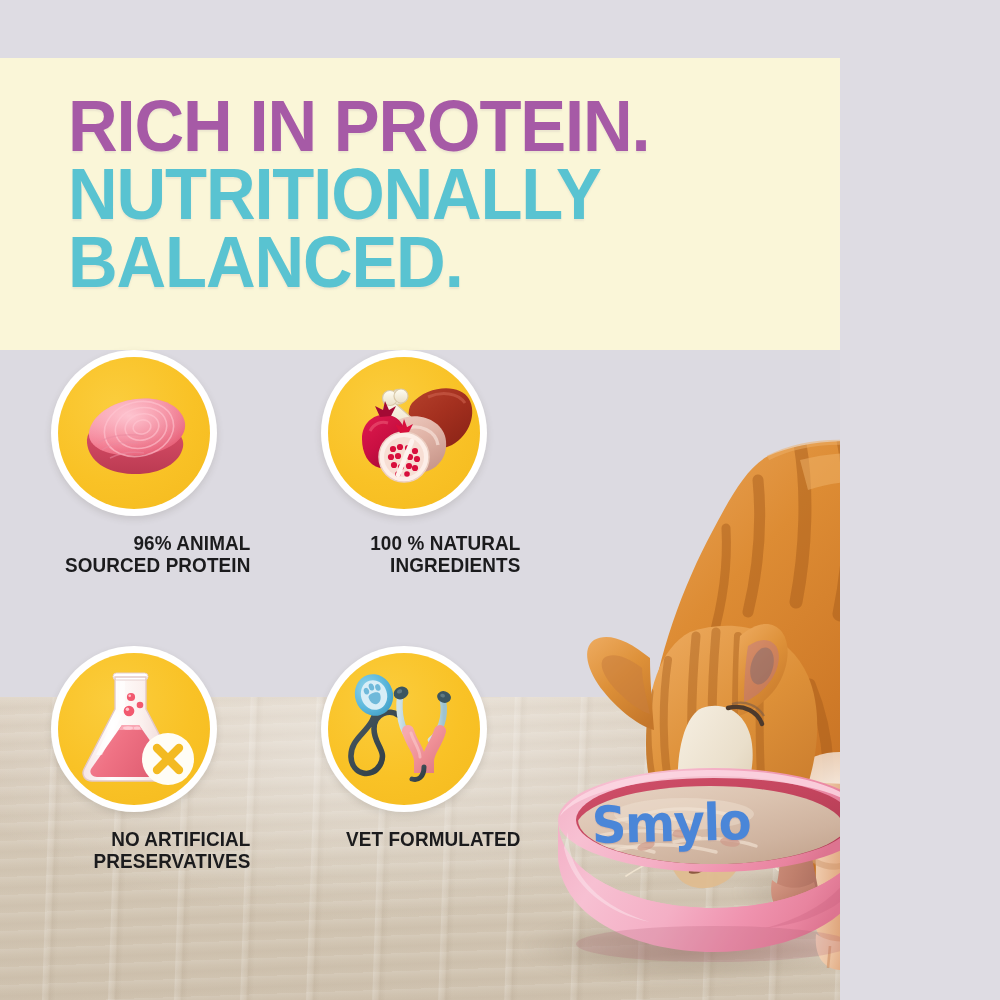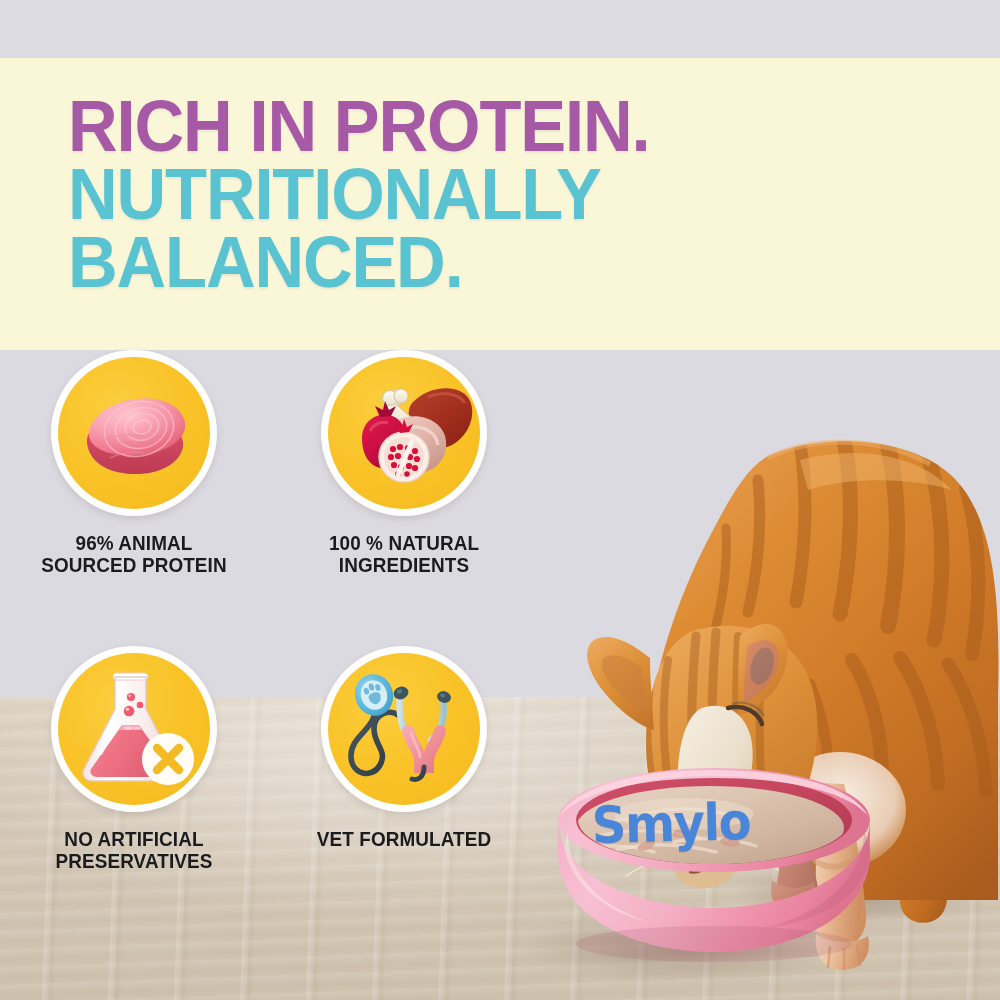--- a/index.html
+++ b/index.html
@@ -3,21 +3,21 @@
 <meta charset="utf-8">
 <title>Smylo — Rich in Protein</title>
 <style>
   * { margin:0; padding:0; box-sizing:border-box; }
   html,body { width:1000px; height:1000px; overflow:hidden; }
   body {
     font-family:"Liberation Sans", sans-serif;
     background:#dedce3;
     position:relative;
   }
-  #stage { position:absolute; inset:0; width:1000px; height:1000px; overflow:hidden; }
+  #stage { position:absolute; inset:0; width:840px; height:1000px; overflow:hidden; }
 
   
   .band-top   { position:absolute; left:0; top:0; width:1000px; height:58px; background:#dedce3; }
   .band-cream { position:absolute; left:0; top:58px; width:1000px; height:292px; background:#faf6d8; }
   .band-wall  { position:absolute; left:0; top:350px; width:1000px; height:348px; background:#dcdae1; }
 
   .floor {
     position:absolute; left:0; top:697px; width:1000px; height:303px;
     background:
       linear-gradient(180deg,#ded3c4 0%,#d8ccbc 22%,#d3c7b5 58%,#cfc2af 100%);
@@ -56,21 +56,21 @@
     white-space:nowrap;
     text-shadow:0 2px 2px rgba(140,120,150,.13);
   }
   .ln.l1 { color:#a65aa6; }
   .ln.l2 { color:#59c3d1; }
   .ln.l3 { color:#59c3d1; }
 
   
   .features { position:absolute; left:0; top:350px; width:520px; }
   .frow { position:relative; height:296px; }
-  .fcell { position:absolute; width:240px; text-align:center; }
+  .fcell { position:absolute; width:240px; text-align:right; }
   .fcell.c0 { left:14px; }
   .fcell.c1 { left:284px; }
 
   .badge {
     position:relative; width:166px; height:166px; margin:0 auto;
     border-radius:50%;
     background:#fff;
     box-shadow:0 3px 7px rgba(90,80,70,.16);
   }
   .badge-inner {

